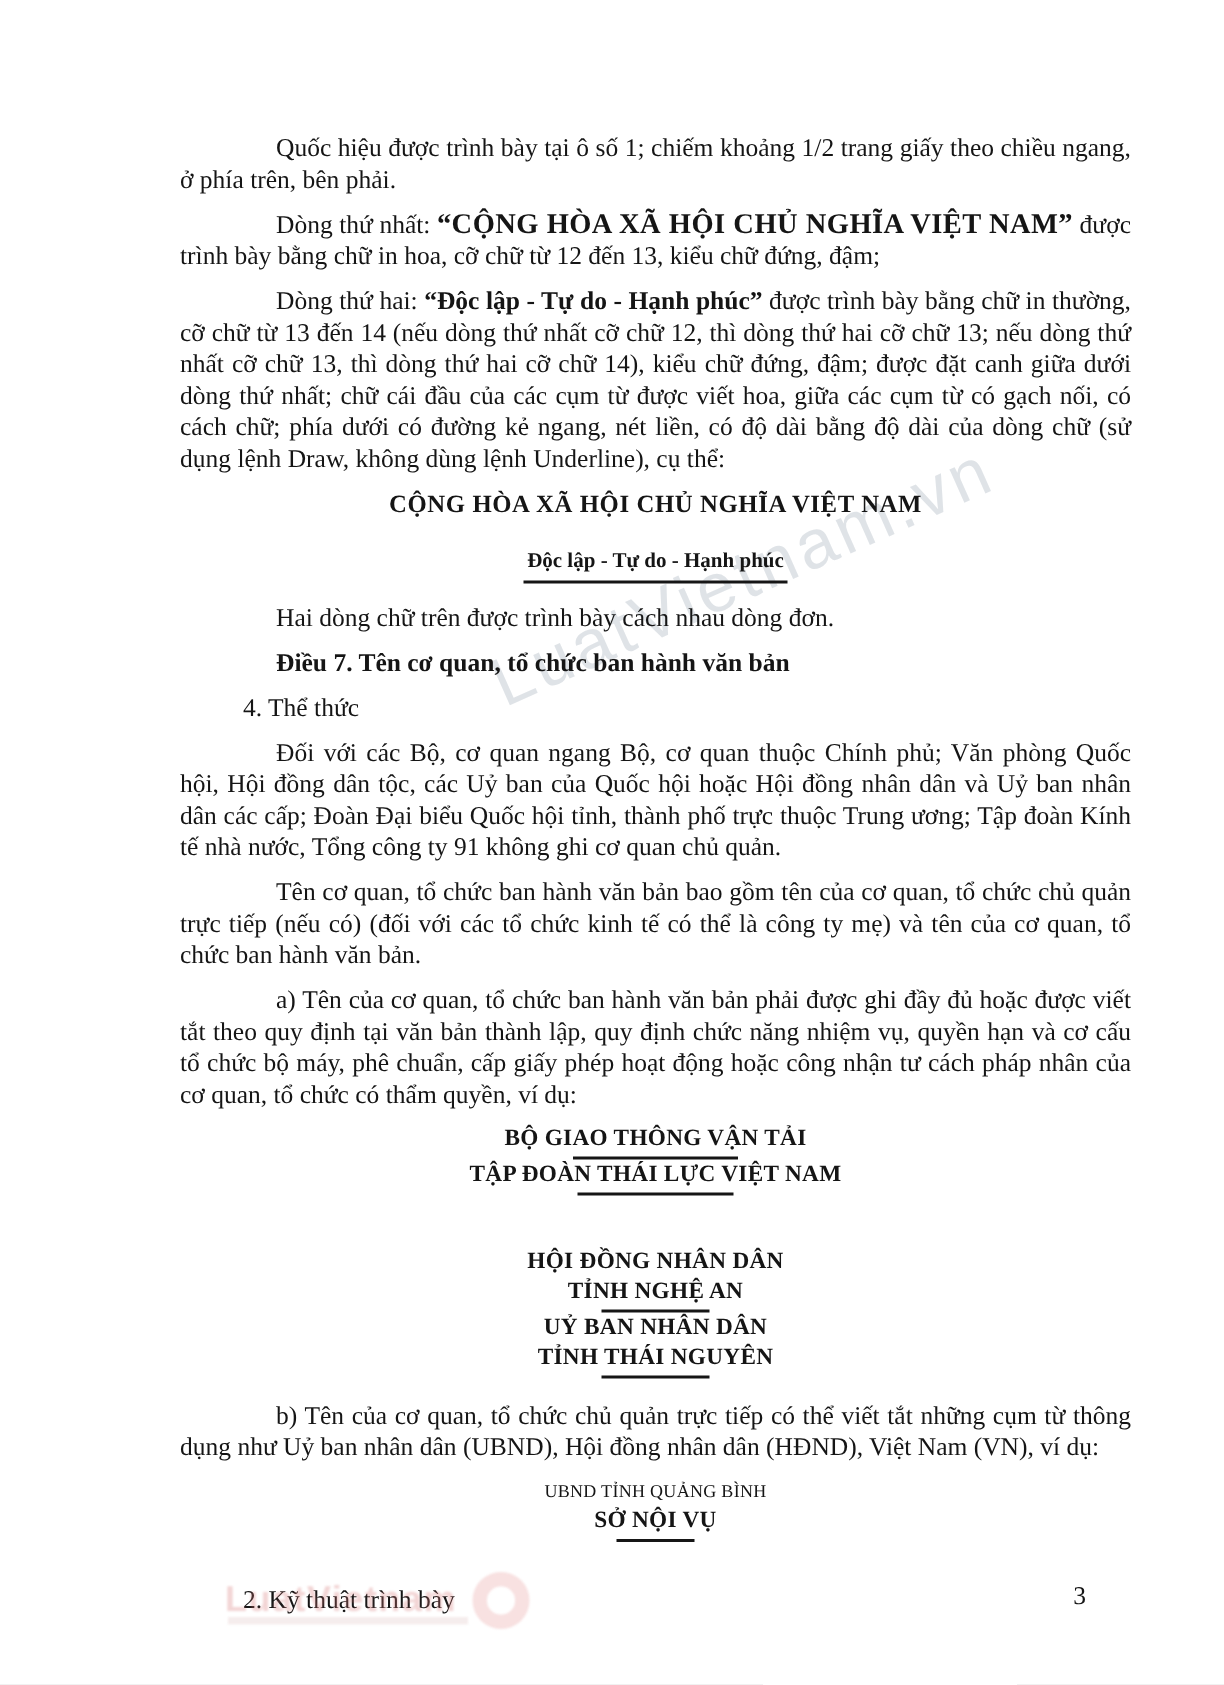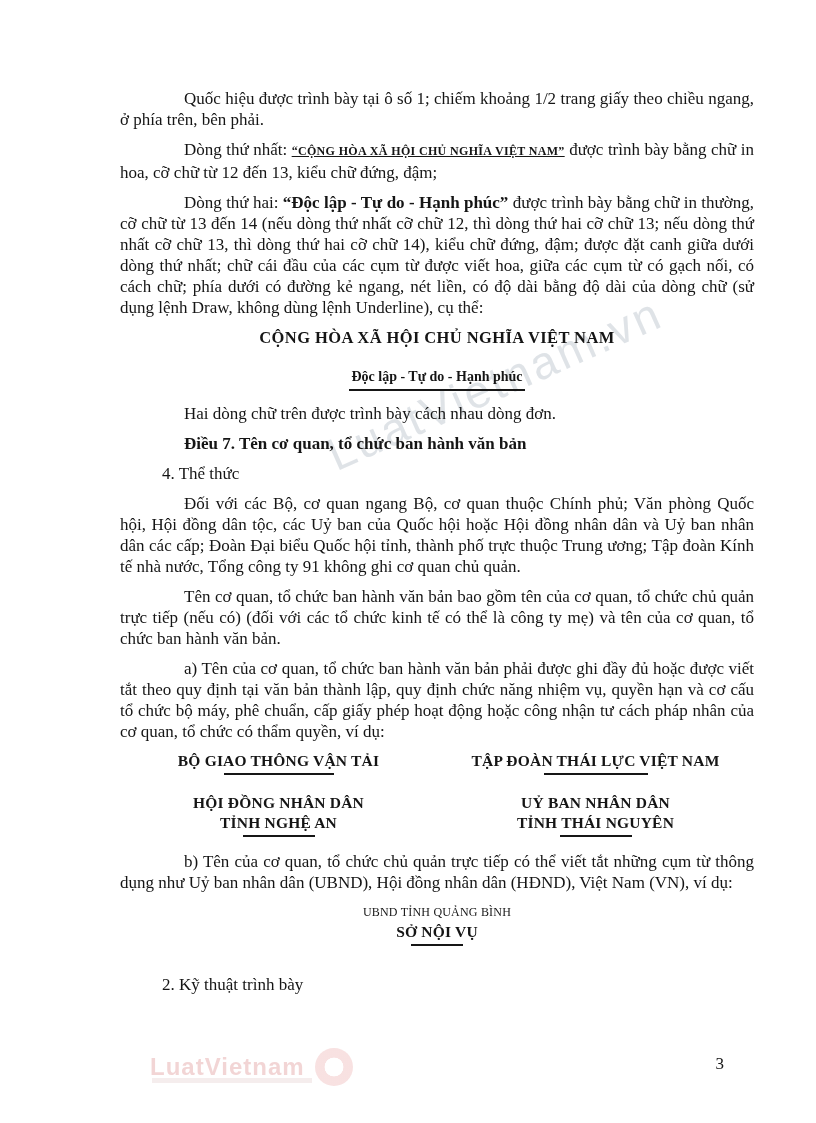--- a/index.html
+++ b/index.html
@@ -19,21 +19,21 @@
   }
   .content p{
     margin:0 0 9px 0;
     font-size:17px;
     line-height:21px;
     text-align:justify;
   }
   .ind{text-indent:64px;}
   .ind-sm{text-indent:42px;}
   .bold{font-weight:bold;}
-  .bold-caps{font-weight:bold;font-size:12px;letter-spacing:.3px;text-decoration:underline;}
+  .bold-caps{font-weight:bold;font-size:19px;letter-spacing:.3px;}
   .sample-header{
     text-align:center;
     margin:4px 0 12px 0;
   }
   .sample-header .line1{
     font-weight:bold;
     font-size:16.5px;
     letter-spacing:.4px;
     line-height:21px;
   }
@@ -42,40 +42,41 @@
     font-weight:bold;
     font-size:14px;
     line-height:20px;
     border-bottom:2px solid #161616;
     padding:0 2px 2px 2px;
     margin-top:1px;
   }
   .ex-row{
     display:flex;
     margin:6px 0 0 0;
+    flex-direction:column;
   }
   .ex-col{
     flex:1;
     text-align:center;
   }
   .ex-line{
     font-weight:bold;
     font-size:15.5px;
     line-height:20px;
     letter-spacing:.2px;
   }
   .ex-line.regular{font-weight:normal;font-size:12px;}
   .ex-rule{
     height:0;
     border-bottom:2px solid #161616;
     margin:2px auto 0 auto;
   }
   .w110{width:110px;} .w104{width:104px;} .w72{width:72px;} .w52{width:52px;} .w92{width:92px;}
   .row1{margin-top:8px;}
-  .row2{margin-top:18px;margin-bottom:14px;}
+  .row2{margin-top:34px;margin-bottom:14px;}
   .row3{margin-top:2px;margin-bottom:0;}
   .para-b{margin-top:12px !important;}
   .heading-ky-thuat{margin-top:28px !important;}
   .diagonal-watermark{
     position:absolute;
     left:330px;top:430px;
     width:420px;
     font-family:"Liberation Sans","DejaVu Sans",sans-serif;
     font-size:46px;
     letter-spacing:3px;

